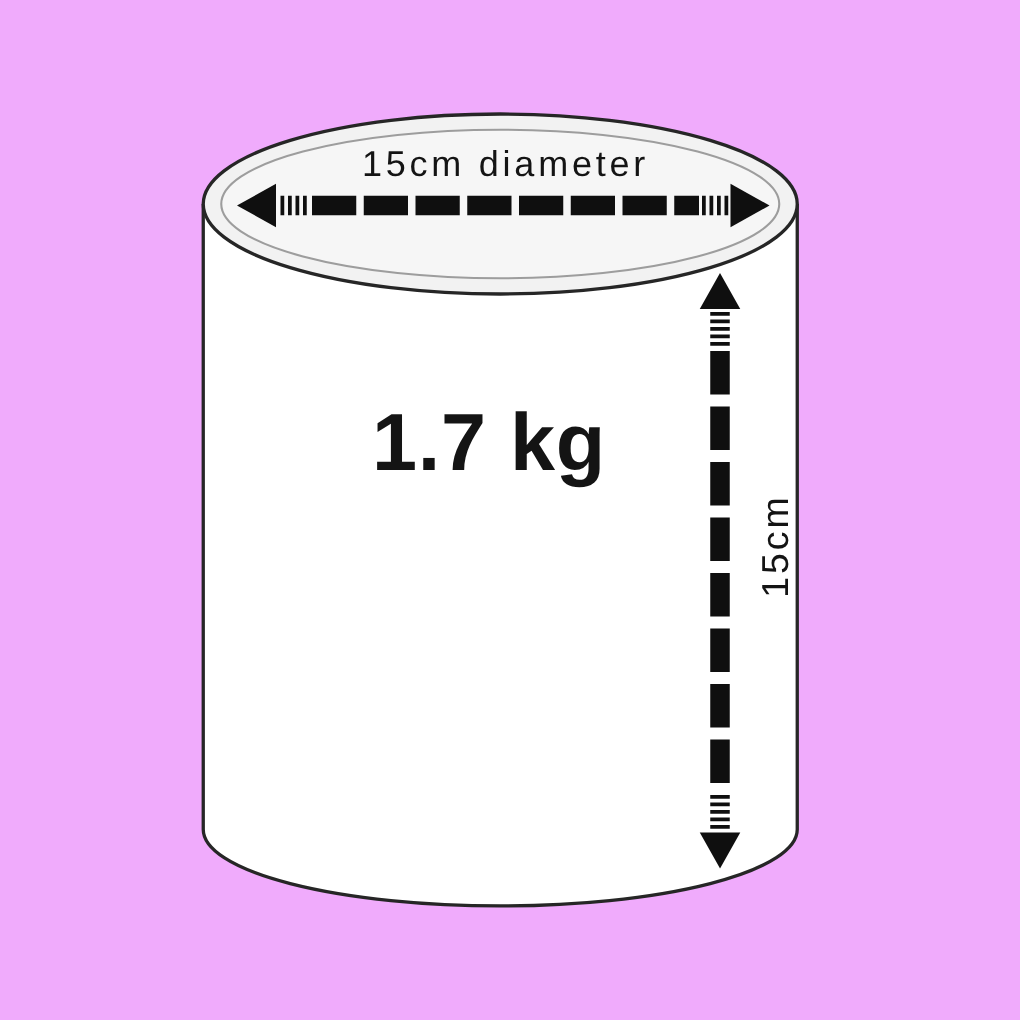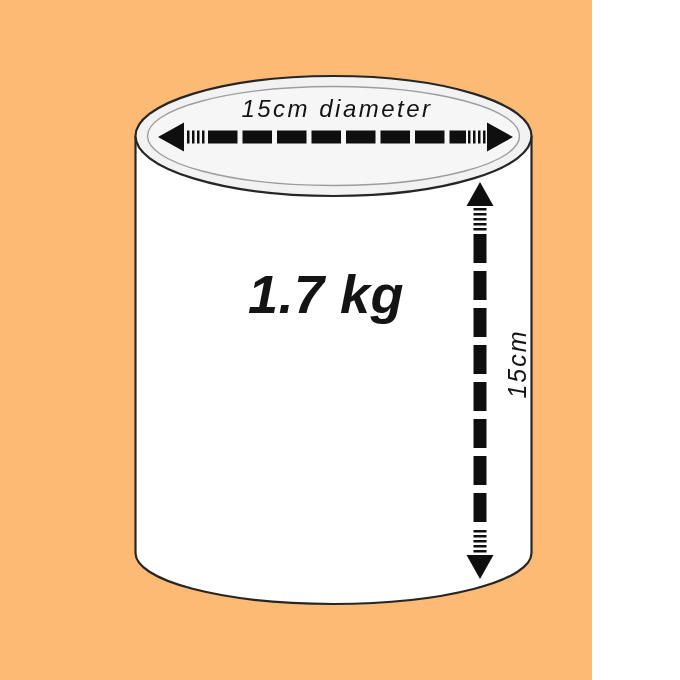--- a/index.html
+++ b/index.html
@@ -2,26 +2,25 @@
 <html><head>
 <meta charset="utf-8">
 <style>
   html, body {
     margin: 0;
     padding: 0;
     background: #ffffff;
   }
   .canvas {
     position: relative;
-    width: 592px;
+    width: 680px;
     height: 680px;
-    background: #fdba74;
+    background: #f0abfc;
     font-family: "Liberation Sans", sans-serif;
     overflow: hidden;
-    font-style: italic;
   }
   svg { display: block; }
   .dim-label {
     font-family: "Liberation Sans", sans-serif;
     font-size: 24px;
     font-weight: 400;
     letter-spacing: 2.5px;
   }
   .weight-label {
     font-family: "Liberation Sans", sans-serif;

